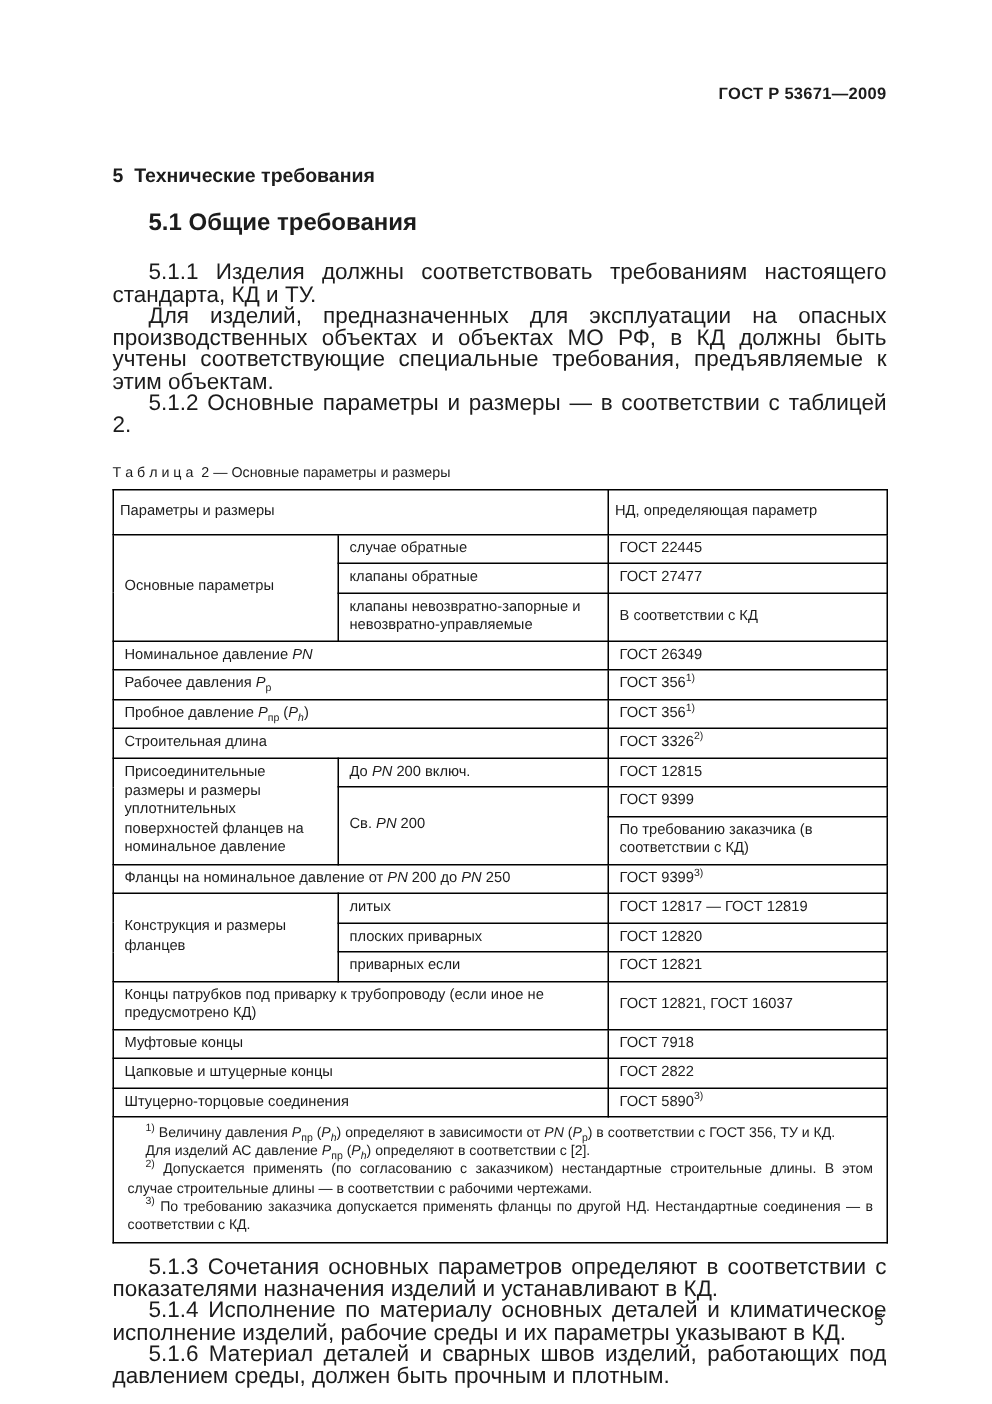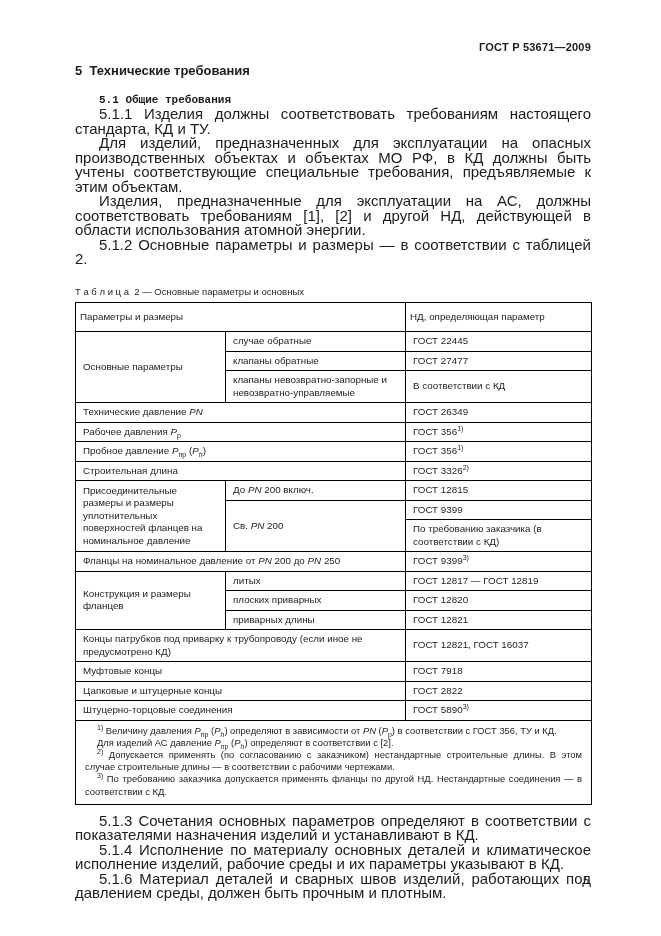--- a/index.html
+++ b/index.html
@@ -1,23 +1,23 @@
 <!DOCTYPE html>
 <html lang="ru"><head>
 <meta charset="utf-8">
 <style>
   html,body{margin:0;padding:0;background:#fff;}
   .page{
     width:661px;height:936px;position:relative;background:#ffffff;overflow:hidden;
     font-family:"Liberation Sans",sans-serif;color:#1c1c1c;
   }
-  .content{position:absolute;left:75px;top:41px;width:516px;}
+  .content{position:absolute;left:75px;top:57px;width:516px;}
   .doc-num{font-size:11px;font-weight:bold;text-align:right;letter-spacing:.2px;}
-  .h1{margin-top:10px;font-size:13px;font-weight:bold;white-space:pre-wrap;}
-  .h2{margin-top:16px;margin-bottom:1px;font-size:11px;font-weight:bold;text-indent:24px;white-space:pre-wrap;font-family:Liberation Mono, monospace;}
+  .h1{margin-top:40px;font-size:13px;font-weight:bold;white-space:pre-wrap;}
+  .h2{margin-top:16px;margin-bottom:17px;font-size:16px;font-weight:bold;text-indent:24px;white-space:pre-wrap;}
   p{margin:0;}
   .para{font-size:15px;line-height:14.5px;text-indent:24px;text-align:justify;}
   .caption{margin-top:19px;margin-bottom:5px;font-size:9.5px;white-space:pre-wrap;}
   table.t2{border-collapse:collapse;width:516px;table-layout:fixed;}
   .t2 col.c1{width:150px;} .t2 col.c2{width:180px;} .t2 col.c3{width:186px;}
   .t2 td{border:1px solid #000;padding:3px 7px;vertical-align:middle;font-size:9.8px;line-height:12.5px;text-align:left;}
   .t2 td.th{text-align:left;padding:8px 4px;}
   .t2 td.fn{padding:4px 9px 6px;}
   .fn p{font-size:9.4px;line-height:12.2px;text-indent:12px;text-align:justify;}
   sub,sup{font-size:7px;line-height:0;}
@@ -31,24 +31,23 @@
 <div class="page">
   <div class="content">
 
     <div class="doc-num">ГОСТ Р 53671—2009</div>
 
     <div class="h1">5  Технические требования</div>
     <div class="h2">5.1 Общие требования</div>
 
     <p class="para">5.1.1 Изделия должны соответствовать требованиям настоящего стандарта, КД и ТУ.</p>
     <p class="para">Для изделий, предназначенных для эксплуатации на опасных производственных объектах и объектах МО РФ, в КД должны быть учтены соответствующие специальные требования, предъявляемые к этим объектам.</p>
-    <p class="para">Изделия, предназначенные для эксплуатации на АС, должны соответствовать требованиям [1], [2] и другой НД, действующей в области использования атомной энергии.</p>
     <p class="para">5.1.2 Основные параметры и размеры — в соответствии с таблицей 2.</p>
 
-    <p class="caption"><span>Т а б л и ц а  2</span><span> — Основные параметры и основных</span></p>
+    <p class="caption"><span>Т а б л и ц а  2</span><span> — Основные параметры и размеры</span></p>
 
     <table class="t2">
       <colgroup>
           <col class="c1">
           <col class="c2">
           <col class="c3">
         </colgroup>
       <tbody>
           <tr>
         <td colspan="2" class="th">Параметры и размеры</td>
@@ -61,21 +60,21 @@
       </tr>
       <tr>
         <td>клапаны обратные</td>
         <td>ГОСТ 27477</td>
       </tr>
       <tr>
         <td>клапаны невозвратно-запорные и невозвратно-управляемые</td>
         <td>В соответствии с КД</td>
       </tr>
       <tr>
-        <td colspan="2"><span>Технические давление </span><i>PN</i></td>
+        <td colspan="2"><span>Номинальное давление </span><i>PN</i></td>
         <td>ГОСТ 26349</td>
       </tr>
       <tr>
         <td colspan="2"><span>Рабочее давления </span><i>P</i><sub>р</sub></td>
         <td><span>ГОСТ 356</span><sup>1)</sup></td>
       </tr>
       <tr>
         <td colspan="2"><span>Пробное давление </span><i>P</i><sub>пр</sub><span> (</span><i>P</i><sub style="font-style: italic;">h</sub><span>)</span></td>
         <td><span>ГОСТ 356</span><sup>1)</sup></td>
       </tr>
@@ -102,21 +101,21 @@
       <tr>
         <td rowspan="3">Конструкция и размеры фланцев</td>
         <td>литых</td>
         <td>ГОСТ 12817 — ГОСТ 12819</td>
       </tr>
       <tr>
         <td>плоских приварных</td>
         <td>ГОСТ 12820</td>
       </tr>
       <tr>
-        <td>приварных длины</td>
+        <td>приварных если</td>
         <td>ГОСТ 12821</td>
       </tr>
       <tr>
         <td colspan="2">Концы патрубков под приварку к трубопроводу (если иное не предусмотрено КД)</td>
         <td>ГОСТ 12821, ГОСТ 16037</td>
       </tr>
       <tr>
         <td colspan="2">Муфтовые концы</td>
         <td>ГОСТ 7918</td>
       </tr>

